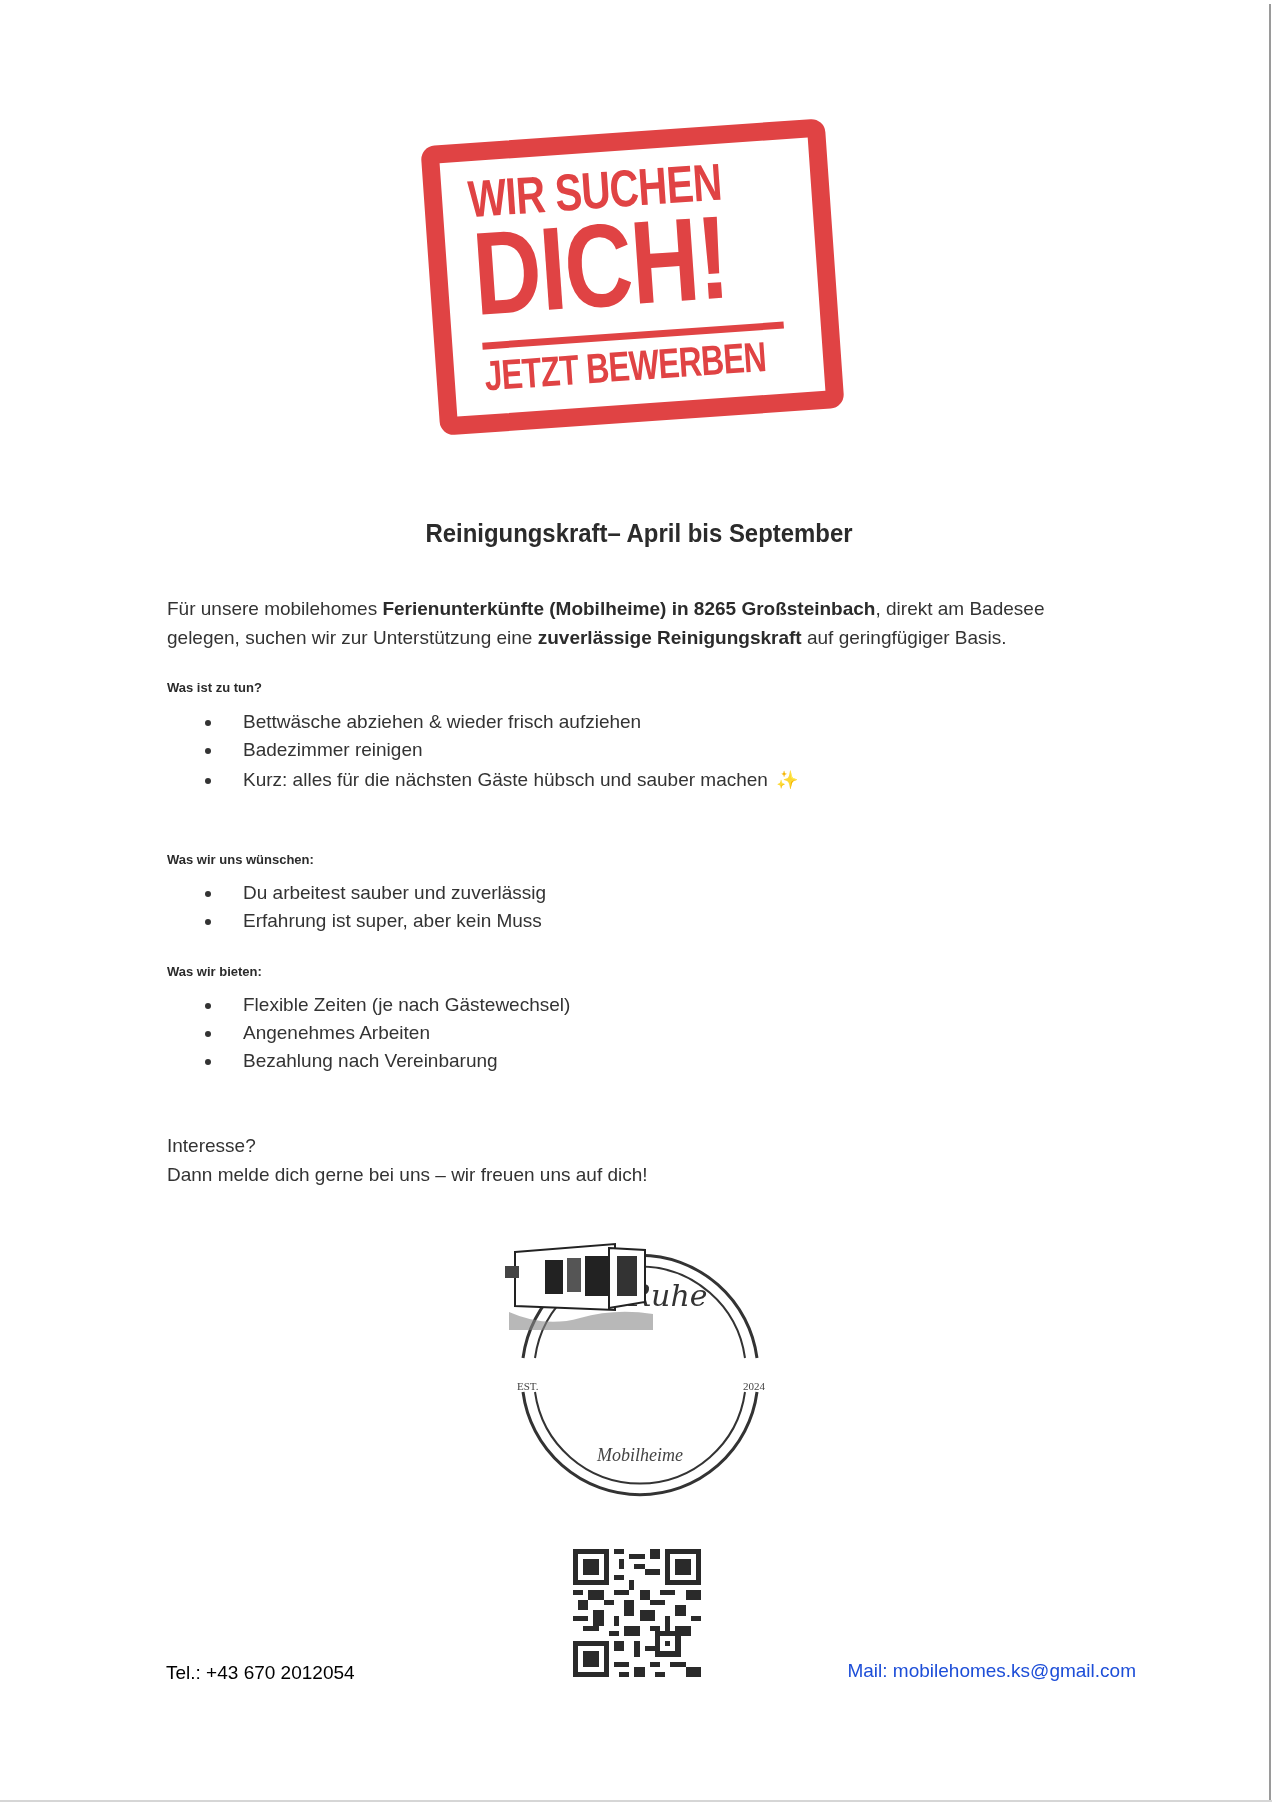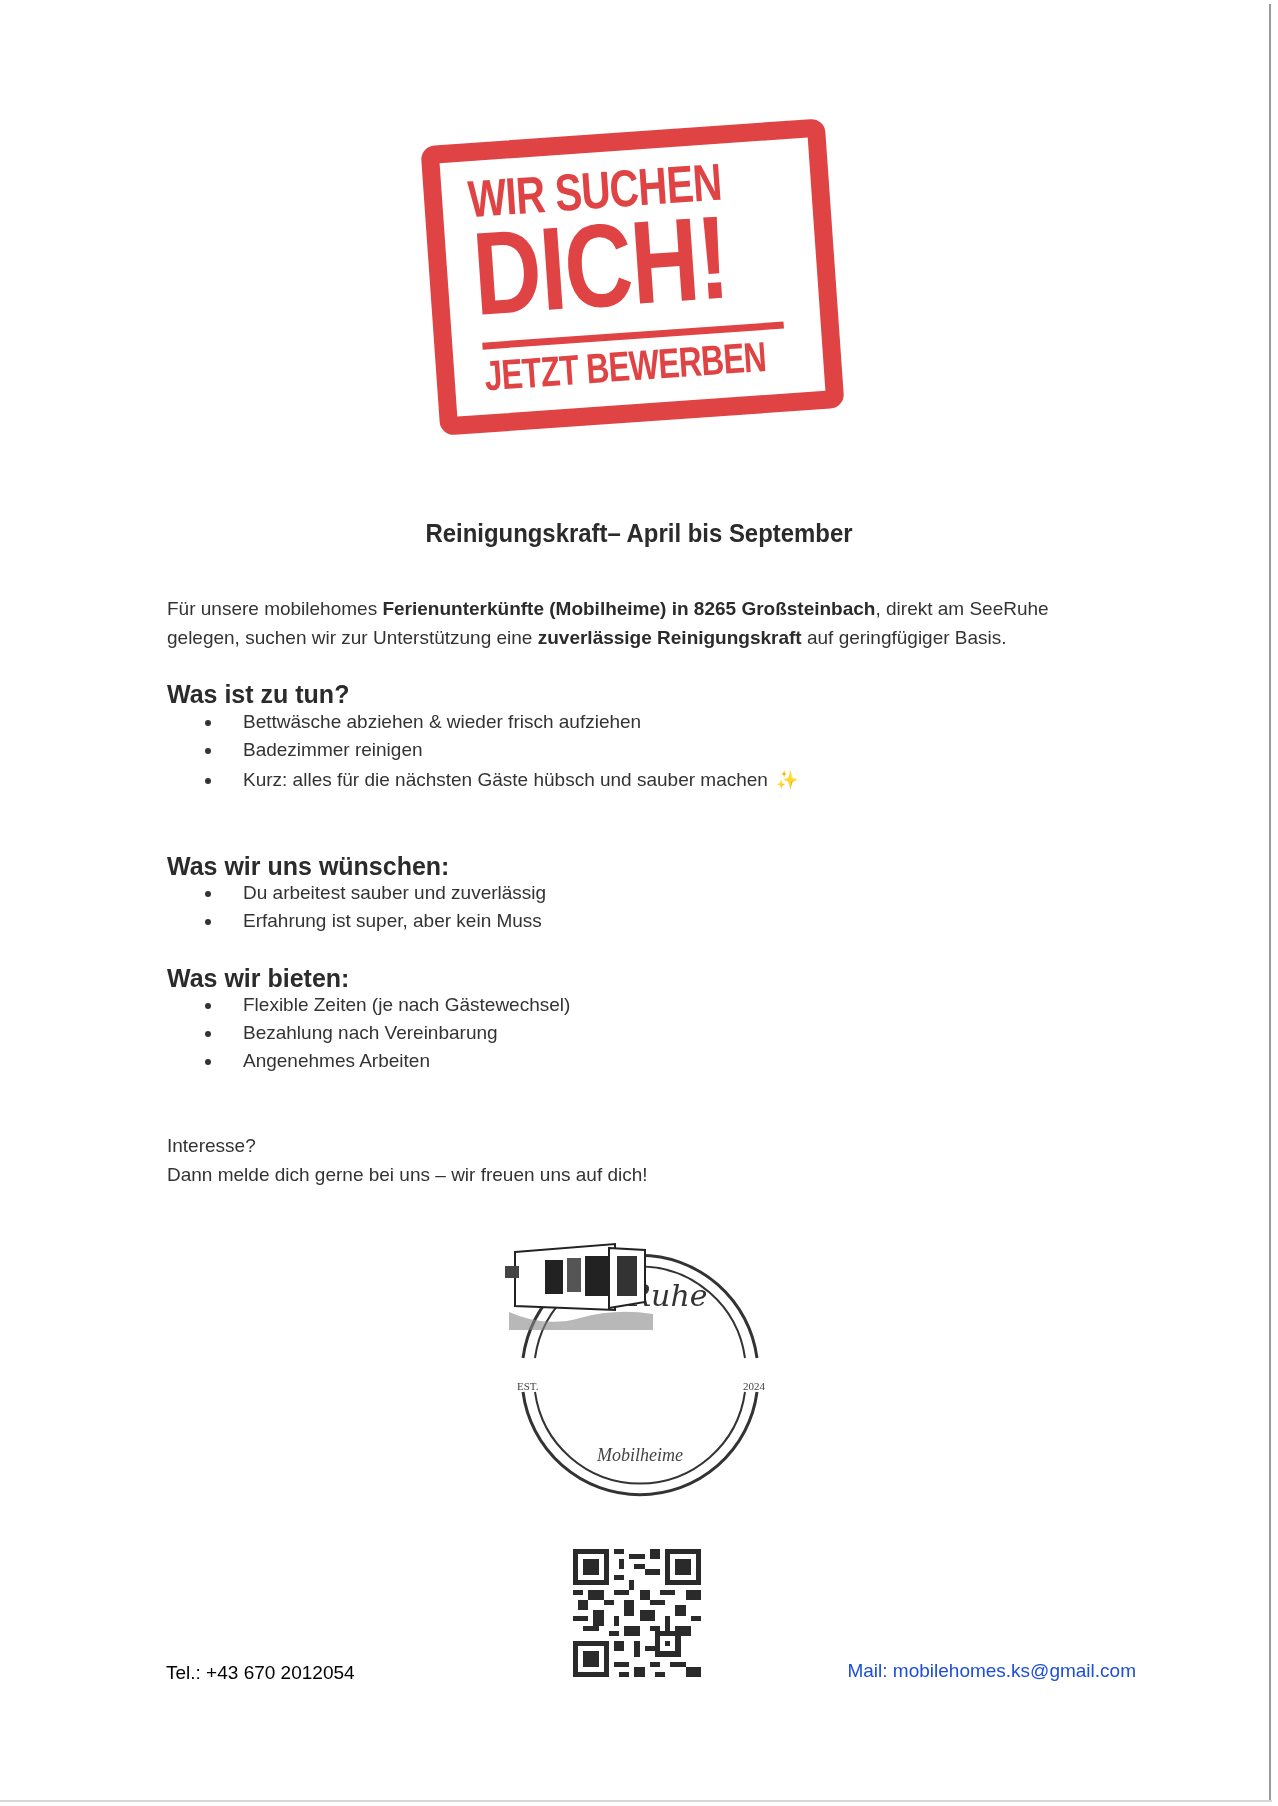--- a/index.html
+++ b/index.html
@@ -45,21 +45,21 @@
     position: absolute; left: 0; width: 1278px; top: 518px; text-align: center;
     font-weight: bold; font-size: 26px; color: #2b2b2b;
     transform: scaleX(0.92);
   }
   .intro {
     position: absolute; left: 167px; top: 594px; width: 960px;
     font-size: 19px; line-height: 29px; color: #333;
   }
   .intro b { color: #2b2b2b; }
   .section-head {
-    position: absolute; left: 167px; font-weight: bold; font-size: 25px; color: #2b2b2b;
+    position: absolute; left: 167px; font-weight: bold; font-size: 13px; color: #2b2b2b;
   }
   .bullets { position: absolute; left: 167px; margin: 0; padding: 0; list-style: none; }
   .bullets li { position: relative; height: 28px; line-height: 28px; font-size: 19px; color: #333; padding-left: 76px; white-space: nowrap; }
   .bullets li .dot { position: absolute; left: 38px; top: 12px; width: 6px; height: 6px; border-radius: 50%; background: #333; }
   .sparkle { color: #f2c23a; margin-left: 8px; font-size: 18px; }
 
   .closing { position: absolute; left: 167px; top: 1131px; font-size: 19px; line-height: 29px; color: #333; }
 
   
   .logo { position: absolute; left: 505px; top: 1240px; width: 270px; height: 270px; }
@@ -94,42 +94,42 @@
   <div class="stamp-frame"></div>
   <div class="stamp-line1">WIR SUCHEN</div>
   <div class="stamp-line2">DICH!</div>
   <div class="stamp-rule"></div>
   <div class="stamp-line3">JETZT BEWERBEN</div>
 </div>
 
 <div class="title">Reinigungskraft– April bis September</div>
 
 <div class="intro">
-  <span>Für unsere mobilehomes </span><b>Ferienunterkünfte (Mobilheime) in 8265 Großsteinbach</b><span>, direkt am SeeRuhe</span><br>
+  <span>Für unsere mobilehomes </span><b>Ferienunterkünfte (Mobilheime) in 8265 Großsteinbach</b><span>, direkt am Badesee</span><br>
   <span>gelegen, suchen wir zur Unterstützung eine </span><b>zuverlässige Reinigungskraft</b><span> auf geringfügiger Basis.</span>
 </div>
 
 <div class="section-head" style="top:680px">Was ist zu tun?</div>
 <ul class="bullets" style="top:708px">
   <li><span class="dot"></span><span>Bettwäsche abziehen &amp; wieder frisch aufziehen</span></li>
   <li><span class="dot"></span><span>Badezimmer reinigen</span></li>
   <li style="margin-top:2px"><span class="dot"></span><span>Kurz: alles für die nächsten Gäste hübsch und sauber machen</span><span class="sparkle">✨</span></li>
 </ul>
 
 <div class="section-head" style="top:852px">Was wir uns wünschen:</div>
 <ul class="bullets" style="top:879px">
   <li><span class="dot"></span><span>Du arbeitest sauber und zuverlässig</span></li>
   <li><span class="dot"></span><span>Erfahrung ist super, aber kein Muss</span></li>
 </ul>
 
 <div class="section-head" style="top:964px">Was wir bieten:</div>
 <ul class="bullets" style="top:991px">
   <li><span class="dot"></span><span>Flexible Zeiten (je nach Gästewechsel)</span></li>
+  <li><span class="dot"></span><span>Angenehmes Arbeiten</span></li>
   <li><span class="dot"></span><span>Bezahlung nach Vereinbarung</span></li>
-  <li><span class="dot"></span><span>Angenehmes Arbeiten</span></li>
 </ul>
 
 <div class="closing">
   <div>Interesse?</div>
   <div>Dann melde dich gerne bei uns – wir freuen uns auf dich!</div>
 </div>
 
 <div class="logo">
   <svg width="270" height="270" viewBox="0 0 270 270">
     <g fill="none" stroke="#333" stroke-width="3">

